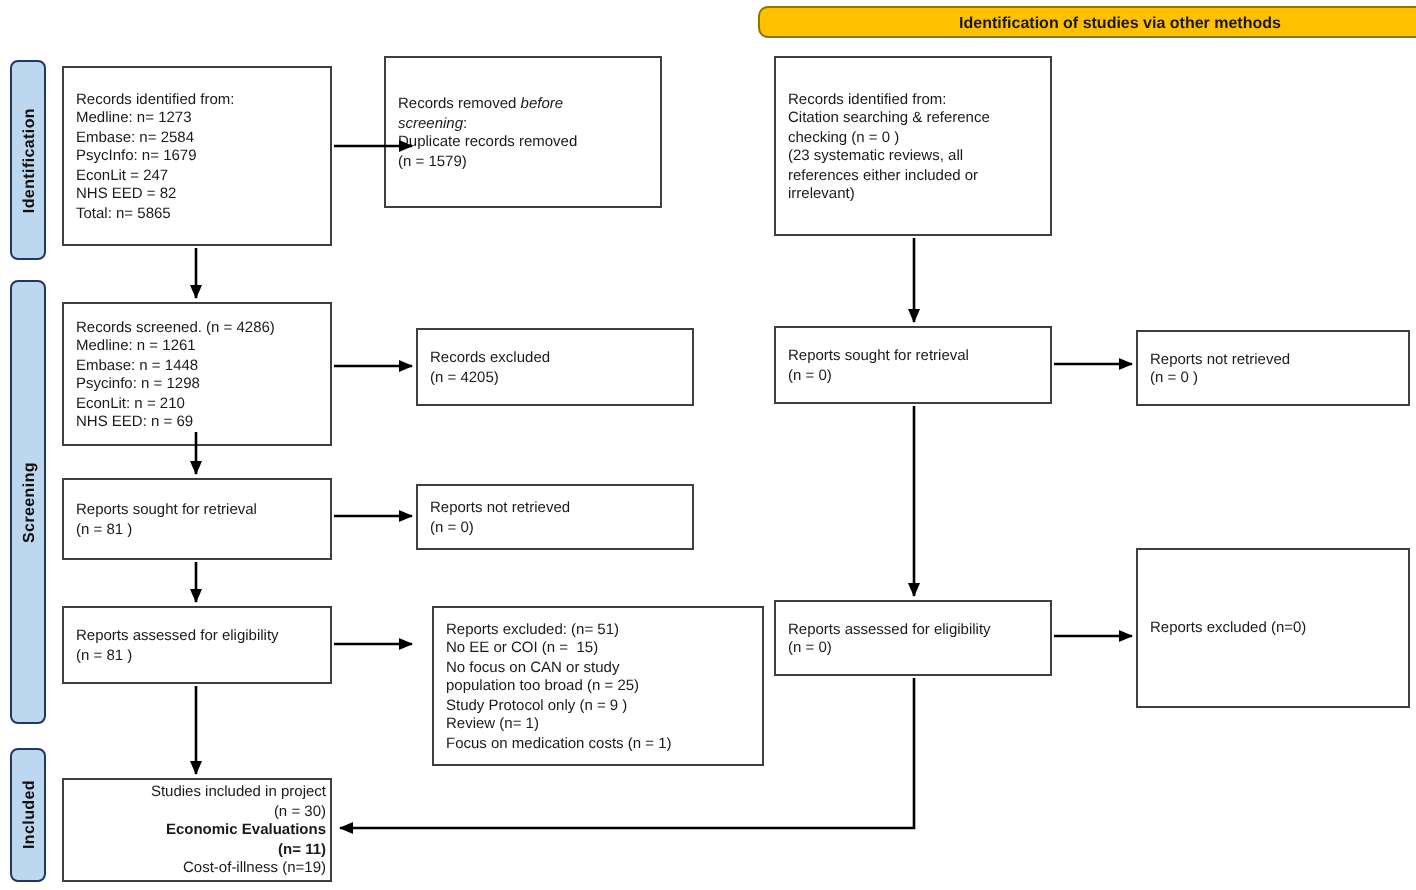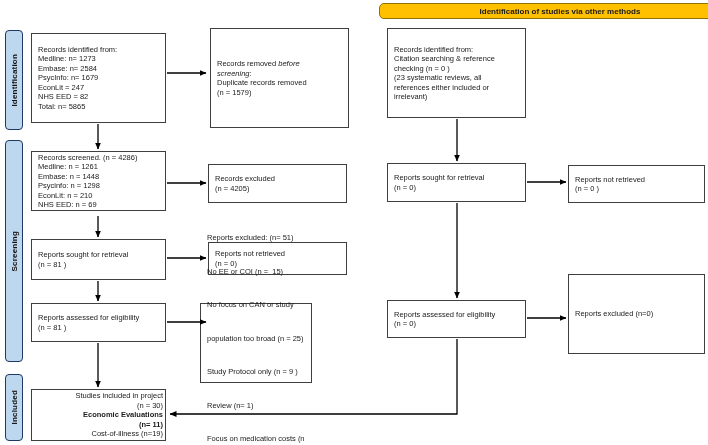--- a/index.html
+++ b/index.html
@@ -52,28 +52,28 @@
   <div class="box" style="left:31px;top:33px;width:135px;height:90px;">
     <div class="line">Records identified from:</div>
     <div class="line">Medline: n= 1273</div>
     <div class="line">Embase: n= 2584</div>
     <div class="line">PsycInfo: n= 1679</div>
     <div class="line">EconLit = 247</div>
     <div class="line">NHS EED = 82</div>
     <div class="line">Total: n= 5865</div>
   </div>
 
-  <div class="box" style="left:210px;top:28px;width:139px;height:100px;">
+  <div class="box" style="left:192px;top:28px;width:139px;height:76px;">
     <div class="line"><span>Records removed </span><em>before</em></div>
     <div class="line"><em>screening</em><span>:</span></div>
     <div class="line">Duplicate records removed</div>
     <div class="line">(n = 1579)</div>
   </div>
 
-  <div class="box" style="left:31px;top:151px;width:135px;height:60px;">
+  <div class="box" style="left:31px;top:151px;width:135px;height:72px;">
     <div class="line">Records screened. (n = 4286)</div>
     <div class="line">Medline: n = 1261</div>
     <div class="line">Embase: n = 1448</div>
     <div class="line">Psycinfo: n = 1298</div>
     <div class="line">EconLit: n = 210</div>
     <div class="line">NHS EED: n = 69</div>
   </div>
 
   <div class="box" style="left:208px;top:164px;width:139px;height:39px;">
     <div class="line">Records excluded</div>
@@ -88,21 +88,21 @@
   <div class="box" style="left:208px;top:242px;width:139px;height:33px;">
     <div class="line">Reports not retrieved</div>
     <div class="line">(n = 0)</div>
   </div>
 
   <div class="box" style="left:31px;top:303px;width:135px;height:39px;">
     <div class="line">Reports assessed for eligibility</div>
     <div class="line">(n = 81 )</div>
   </div>
 
-  <div class="box" style="left:200px;top:303px;width:112px;height:80px;gap:24px;">
+  <div class="box" style="left:216px;top:303px;width:166px;height:80px;">
     <div class="line">Reports excluded: (n= 51)</div>
     <div class="line">No EE or COI (n =  15)</div>
     <div class="line">No focus on CAN or study</div>
     <div class="line">population too broad (n = 25)</div>
     <div class="line">Study Protocol only (n = 9 )</div>
     <div class="line">Review (n= 1)</div>
     <div class="line">Focus on medication costs (n = 1)</div>
   </div>
 
   <div class="box" style="left:31px;top:389px;width:135px;height:52px;text-align:right;">

